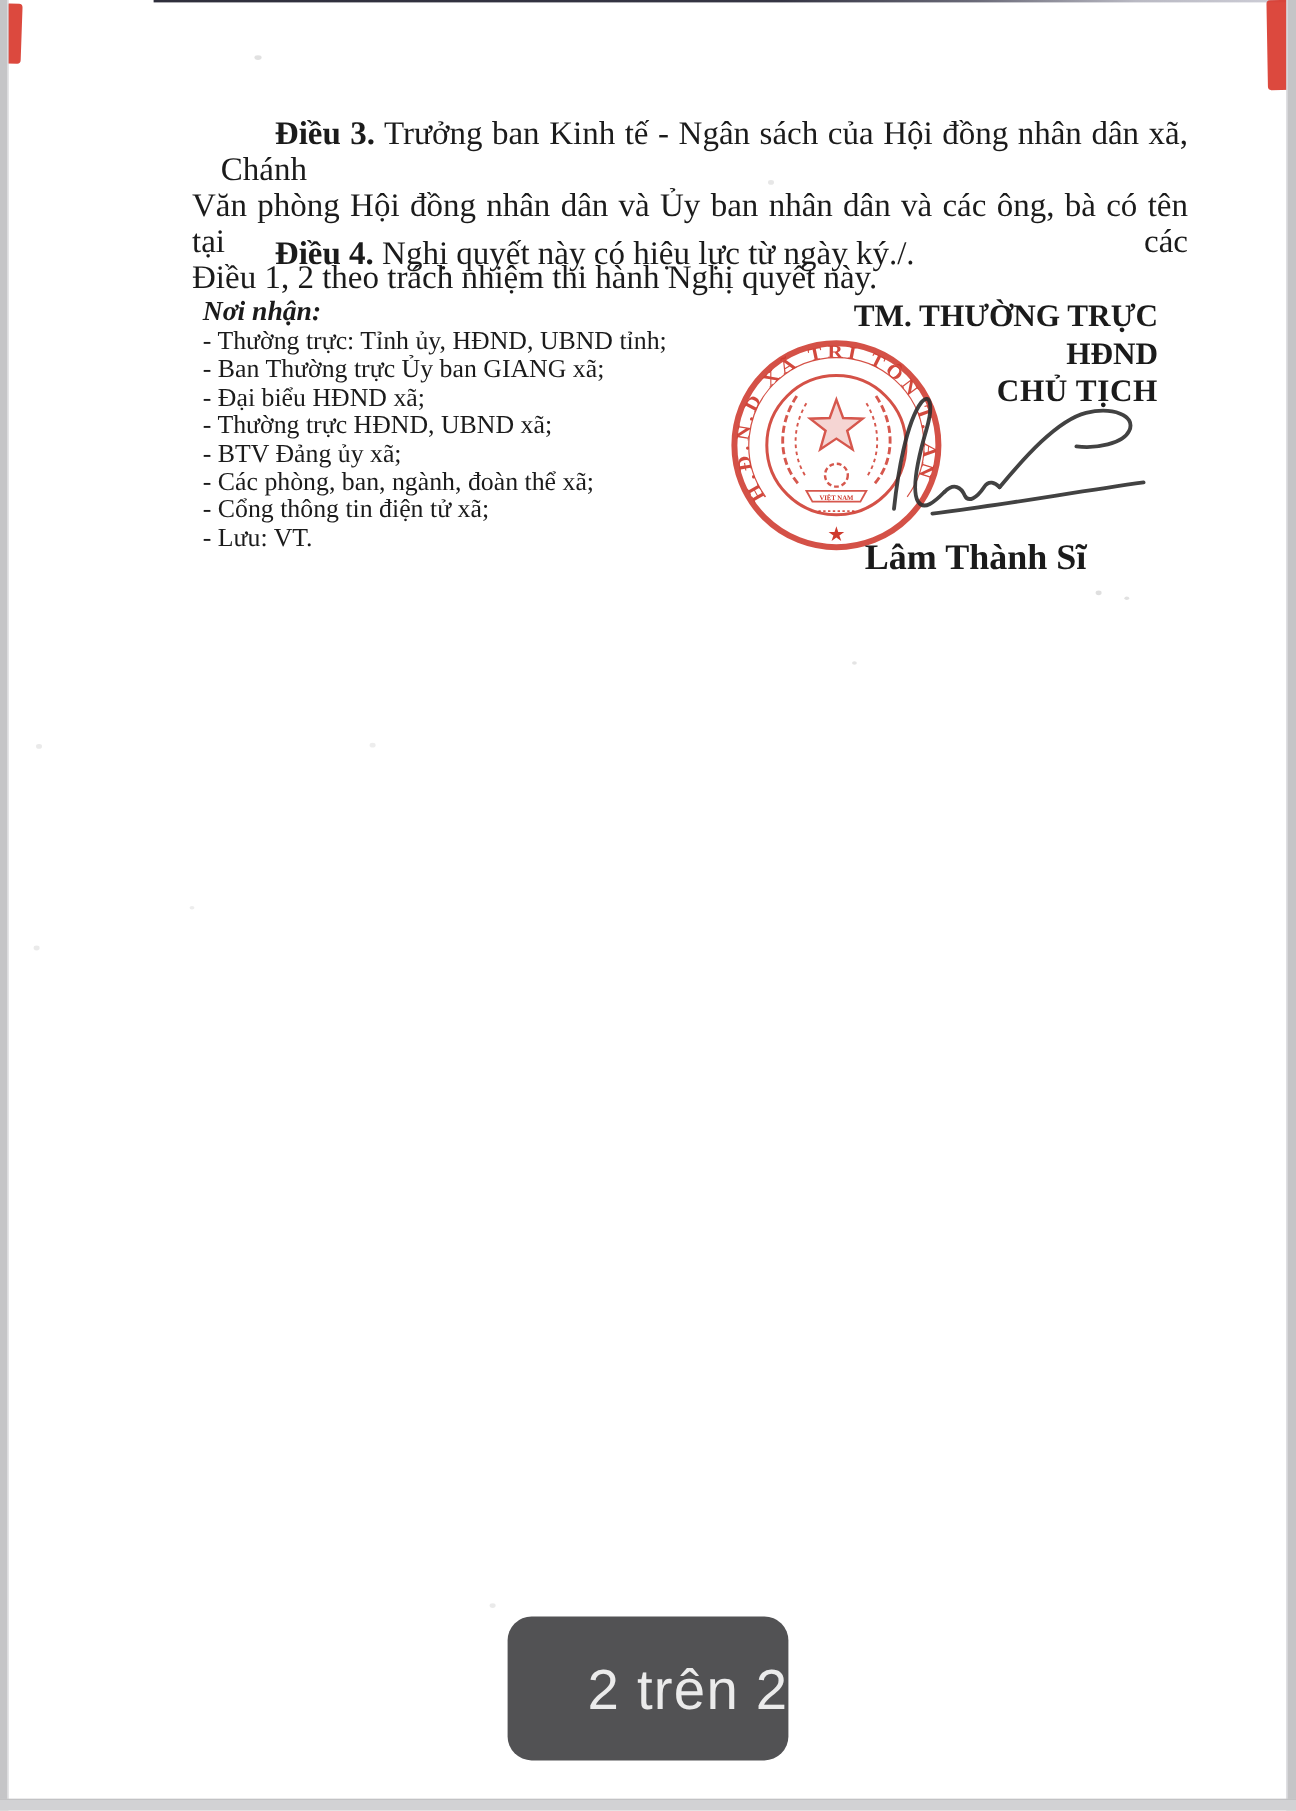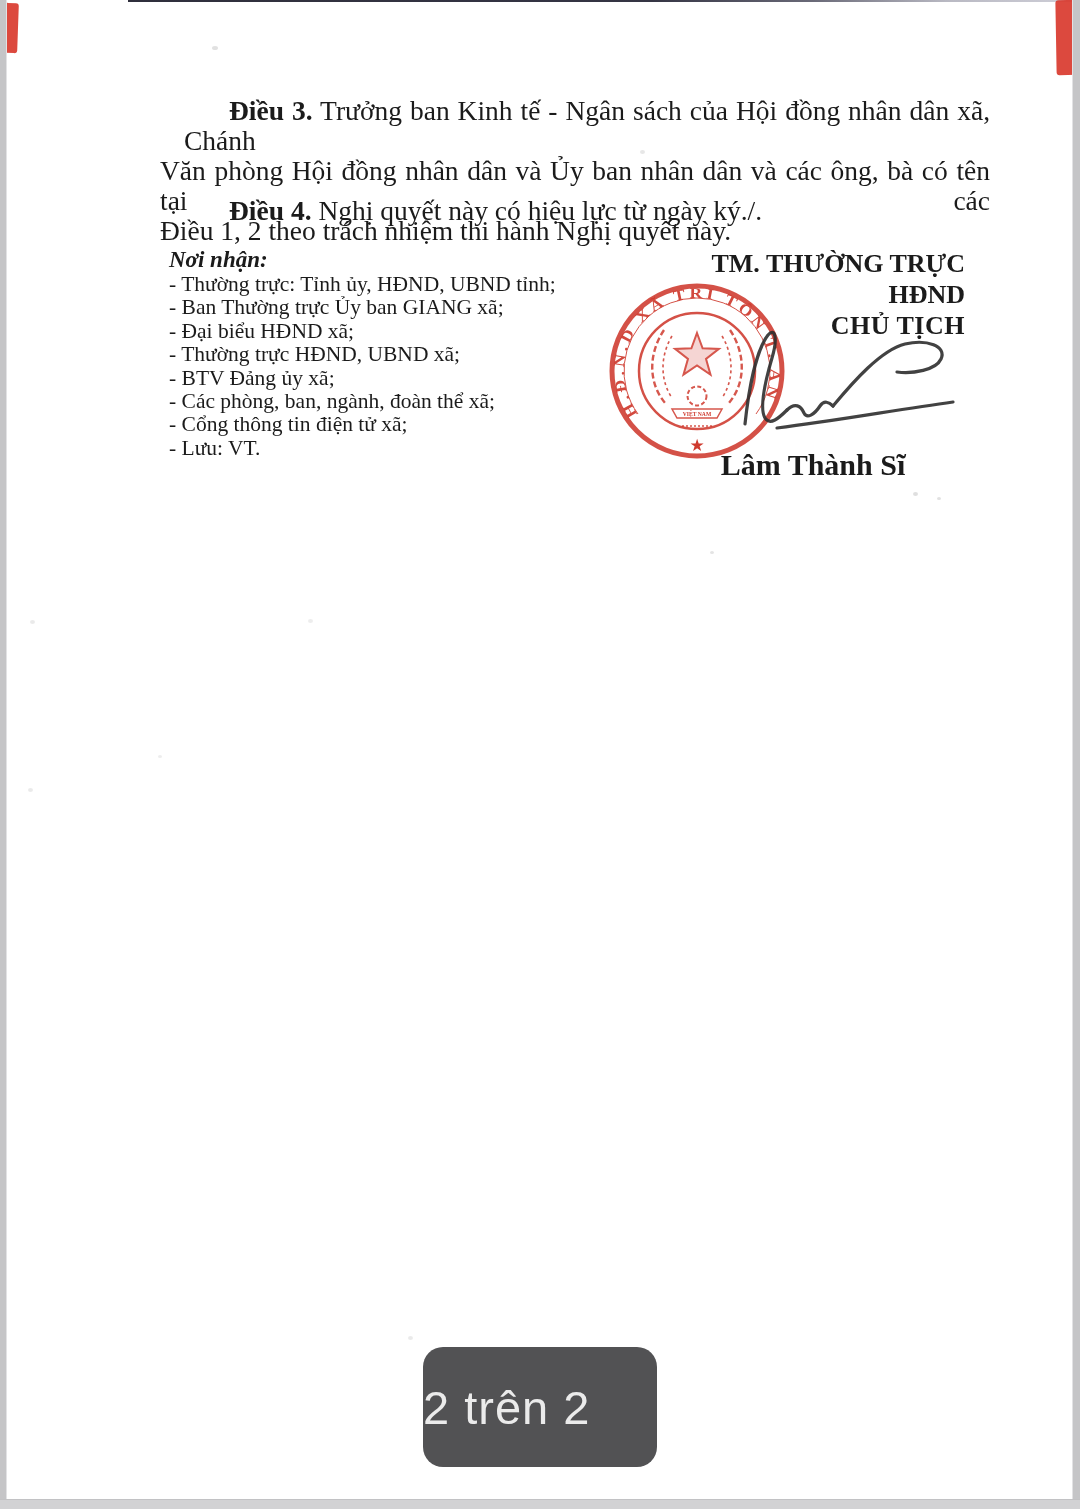--- a/index.html
+++ b/index.html
@@ -30,21 +30,21 @@
   .auth-title{letter-spacing:.5px;}
   .signer-name{position:absolute;left:658px;top:448px;width:310px;text-align:center;
     font-weight:bold;font-size:30px;}
   .stamp-wrap{position:absolute;left:602px;top:278px;width:190px;height:190px;}
   .sig-wrap{position:absolute;left:715px;top:318px;width:260px;height:125px;}
   
   .speck{position:absolute;background:#c4c4c4;border-radius:50%;}
   
   .page-pill{
     position:absolute;left:423px;top:1347px;width:234px;height:120px;border-radius:20px;
-    background:#525254;display:flex;align-items:center;justify-content:flex-start;
+    background:#525254;display:flex;align-items:center;justify-content:flex-end;
     font-family:"Liberation Sans","DejaVu Sans",sans-serif;font-size:47px;color:#ebebeb;letter-spacing:1px;
   }
 </style>
 </head>
 <body>
 
 <div class="screen">
 
   <div style="position:absolute;inset:0;">
 

